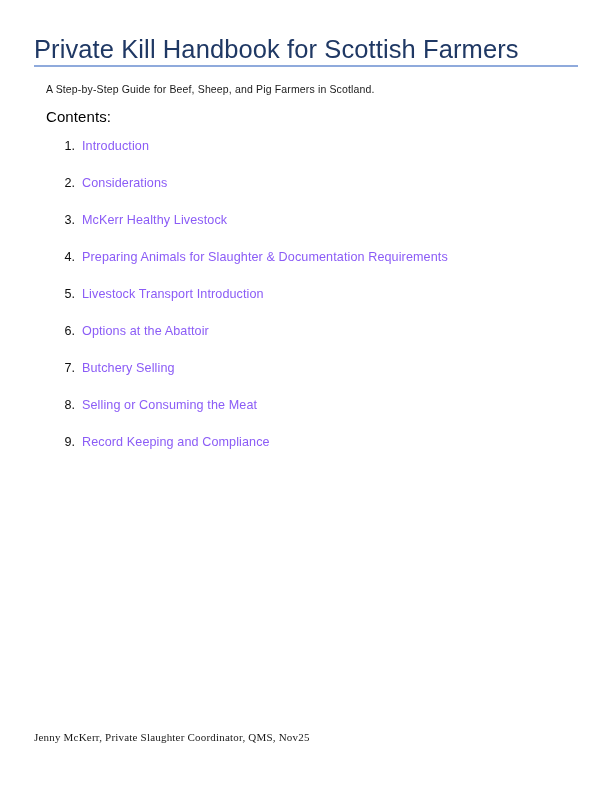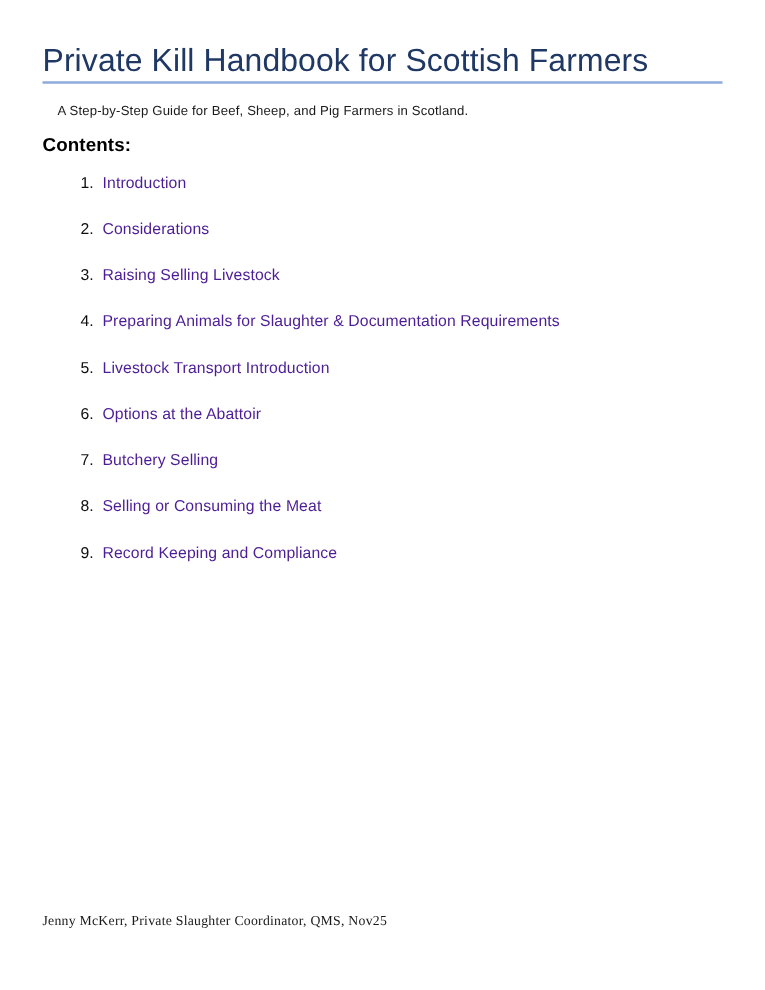--- a/index.html
+++ b/index.html
@@ -54,25 +54,25 @@
     top: 83px;
     font-family: "Liberation Sans", sans-serif;
     font-size: 10.5px;
     color: #1a1a1a;
     letter-spacing: 0.15px;
     white-space: nowrap;
     line-height: 13px;
   }
   .contents-heading {
     position: absolute;
-    left: 0;
+    left: 12px;
     top: 108px;
     font-family: "Liberation Sans", sans-serif;
     font-size: 15px;
-    font-weight: bold;
+    font-weight: normal;
     color: #000000;
     letter-spacing: 0.1px;
     line-height: 18px;
     margin: 0;
   }
   .contents-list {
     position: absolute;
     left: 0;
     top: 138px;
     width: 544px;
@@ -96,21 +96,21 @@
     font-size: 12.6px;
     color: #0d0d0d;
     line-height: 16px;
   }
   .item-label {
     position: absolute;
     left: 48px;
     top: 0;
     font-family: "Liberation Sans", sans-serif;
     font-size: 12.6px;
-    color: #4c1d95;
+    color: #8b5cf6;
     line-height: 16px;
     letter-spacing: 0.1px;
     white-space: nowrap;
   }
   .doc-footer {
     position: absolute;
     left: 34px;
     top: 730px;
     font-family: "Liberation Serif", serif;
     font-size: 11px;
@@ -139,21 +139,21 @@
       <li>
         <span class="item-number">1.</span>
         <span class="item-label">Introduction</span>
       </li>
       <li>
         <span class="item-number">2.</span>
         <span class="item-label">Considerations</span>
       </li>
       <li>
         <span class="item-number">3.</span>
-        <span class="item-label">Raising Selling Livestock</span>
+        <span class="item-label">McKerr Healthy Livestock</span>
       </li>
       <li>
         <span class="item-number">4.</span>
         <span class="item-label">Preparing Animals for Slaughter &amp; Documentation Requirements</span>
       </li>
       <li>
         <span class="item-number">5.</span>
         <span class="item-label">Livestock Transport Introduction</span>
       </li>
       <li>

